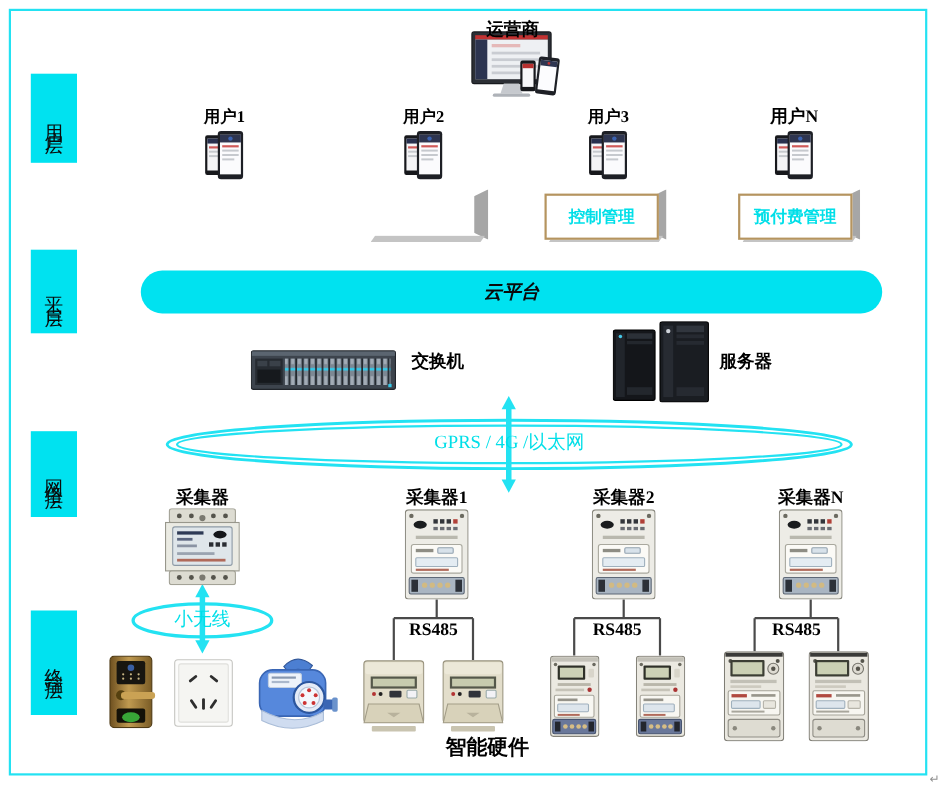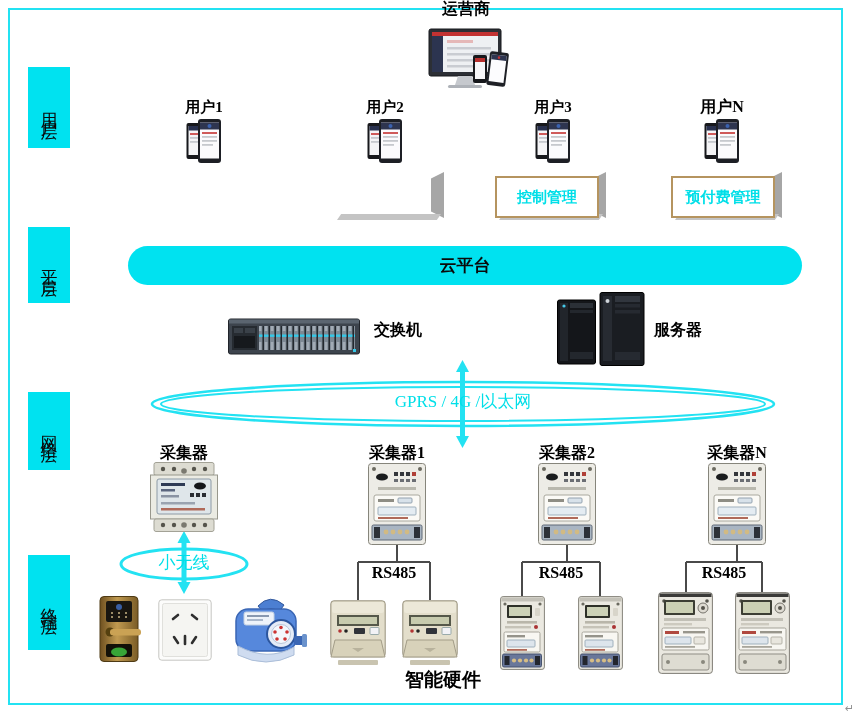--- a/index.html
+++ b/index.html
@@ -20,21 +20,21 @@
   .m-side{position:absolute;left:98px;top:0;width:13px;height:46px;
        background:var(--box-side,#a6a6a6);clip-path:polygon(0 14%,100% 0,100% 100%,0 86%);}
   .m-bot{position:absolute;left:4px;top:42px;width:104px;height:6px;background:#c4c4c4;
        clip-path:polygon(0 100%,4% 0,100% 0,96% 100%);}
   .m-face{position:absolute;left:0;top:4px;width:100px;height:38px;background:#fff;
        border:2px solid var(--box-border,#b5945f);display:flex;align-items:center;
        justify-content:center;font-family:"Liberation Sans","DejaVu Sans",sans-serif;
        font-weight:bold;font-size:15px;color:var(--cyan-text,#00dfe8);white-space:nowrap;}
   .cloud{position:absolute;left:128px;top:246px;width:674px;height:39px;border-radius:20px;
        background:var(--cyan-fill,#00e2f0);z-index:2;display:flex;align-items:center;
-       justify-content:center;font-size:17px;font-weight:bold;color:#0a0a0a;}
+       justify-content:center;font-size:17px;font-weight:bold;color:#0a0a0a;font-style:italic;}
   .ret{position:absolute;left:845px;top:702px;color:#909090;font-size:11px;z-index:2;
        font-family:"DejaVu Sans",sans-serif;font-weight:normal;}
 </style>
 </head>
 <body>
 
 <div class="canvas">
   <div class="frame"></div>
 
   <svg class="overlay" width="860" height="720">
@@ -56,21 +56,21 @@
       <polygon points="184,531 177.5,543 190.5,543"></polygon>
       <polygon points="184,594 177.5,582 190.5,582"></polygon>
     </g>
   </svg>
 
   <div class="layer-tab" style="top:67px;height:81px;">用户层</div>
   <div class="layer-tab" style="top:227px;height:76px;">平台层</div>
   <div class="layer-tab" style="top:392px;height:78px;">网络层</div>
   <div class="layer-tab" style="top:555px;height:95px;">终端层</div>
 
-  <div class="lbl" style="left:403px;top:0;width:126px;">运营商</div>
+  <div class="lbl" style="left:403px;top:19px;width:126px;">运营商</div>
   <svg class="dev" style="left:428px;top:28px;" width="84" height="64">
     <rect x="1" y="1" width="72" height="47" rx="2" fill="#2c2f35" stroke="#17191d"></rect>
     <rect x="4" y="4" width="66" height="4" fill="#c23232"></rect>
     <rect x="4" y="8" width="66" height="36" fill="#eef0f3"></rect>
     <rect x="4" y="8" width="11" height="36" fill="#2c3450"></rect>
     <rect x="19" y="12" width="26" height="3" fill="#e5b8b8"></rect>
     <rect x="19" y="19" width="44" height="2.5" fill="#c9ccd2"></rect>
     <rect x="19" y="25" width="44" height="2.5" fill="#c9ccd2"></rect>
     <rect x="19" y="31" width="44" height="2.5" fill="#c9ccd2"></rect>
     <rect x="19" y="37" width="30" height="2.5" fill="#c9ccd2"></rect>

